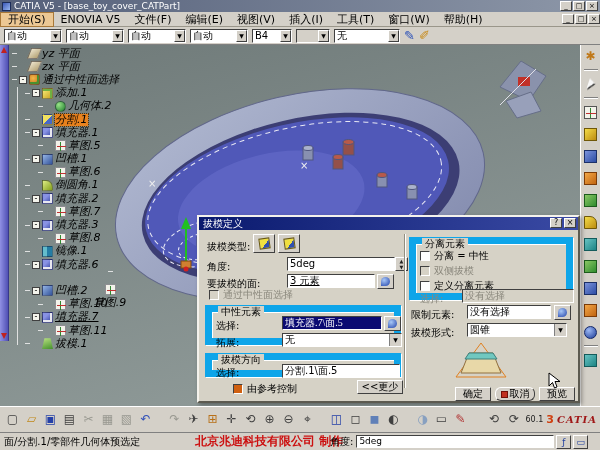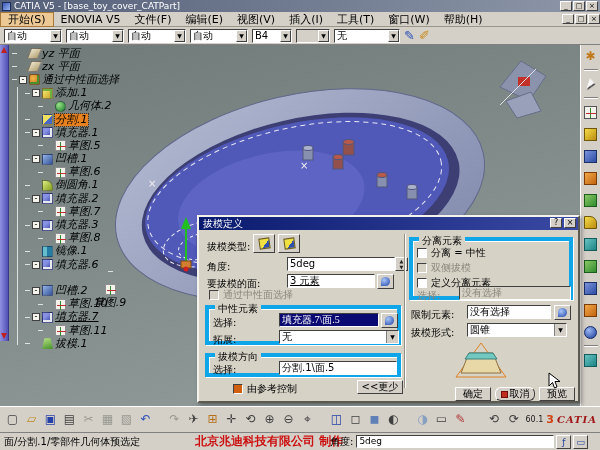--- a/index.html
+++ b/index.html
@@ -82,21 +82,21 @@
 .lbl.dis{color:#8a877c;}
 .fld{position:absolute;height:14px;background:#fff;border:1px solid;border-color:#404040 #fff #fff #404040;font-size:10px;line-height:12px;padding:0 2px;white-space:nowrap;overflow:hidden;}
 .fld.sel{background:#0a0a72;color:#fff;font-family:Liberation Serif, serif;}
 .fld.dis{background:#d6d2c6;color:#8a877c;}
 .spin{position:absolute;width:13px;height:14px;background:#d4d0c8;border:1px solid;border-color:#fff #404040 #404040 #fff;font-size:5px;line-height:6px;text-align:center;color:#222;}
 .pick-btn{position:absolute;width:17px;height:15px;background:#d4d0c8;border:1px solid;border-color:#fff #404040 #404040 #fff;display:flex;align-items:center;justify-content:center;}
 .pick-btn b{width:9px;height:9px;border-radius:50% 50% 50% 0;background:radial-gradient(circle at 35% 35%,#a8c8f8,#2040a8);}
 .cmb{position:absolute;height:14px;background:#fff;border:1px solid;border-color:#404040 #fff #fff #404040;display:flex;}
 .cmb span{flex:1;font-size:10px;line-height:12px;padding-left:2px;overflow:hidden;}
 .cmb i{width:12px;flex:none;font-style:normal;background:#d4d0c8;border-left:1px solid #808080;font-size:6px;line-height:11px;text-align:center;}
-.grp{position:absolute;border:4px solid #0ea5e9;box-shadow:1px 1px 0 #fff,inset 1px 1px 0 #fff;padding-left:36px;}
+.grp{position:absolute;border:7px solid #0ea5e9;box-shadow:1px 1px 0 #fff,inset 1px 1px 0 #fff;padding-left:36px;}
 .grp-t{position:absolute;top:-6px;left:6px;background:#d6d2c6;padding:0 3px;font-size:10px;line-height:11px;}
 .chk-row{display:flex;align-items:center;gap:4px;height:15px;}
 .chk{width:10px;height:10px;flex:none;background:#fff;border:1px solid;border-color:#404040 #fff #fff #404040;}
 .chk.on{background:#d06010;}
 .chk-row.dis .chk{background:#d6d2c6;}
 .chk-row.dis .chk-label{color:#8a877c;}
 .chk-label{font-size:10px;white-space:nowrap;}
 .abs-chk{position:absolute;display:flex;align-items:center;gap:4px;}
 .cube-btn{position:absolute;width:22px;height:19px;background:#d4d0c8;border:1px solid;border-color:#fff #404040 #404040 #fff;display:flex;align-items:center;justify-content:center;}
 .cube-btn b{width:11px;height:11px;background:linear-gradient(135deg,#f0e040 58%,#3050b0 58%);border:1px solid #6a5a10;transform:rotate(-8deg);}

